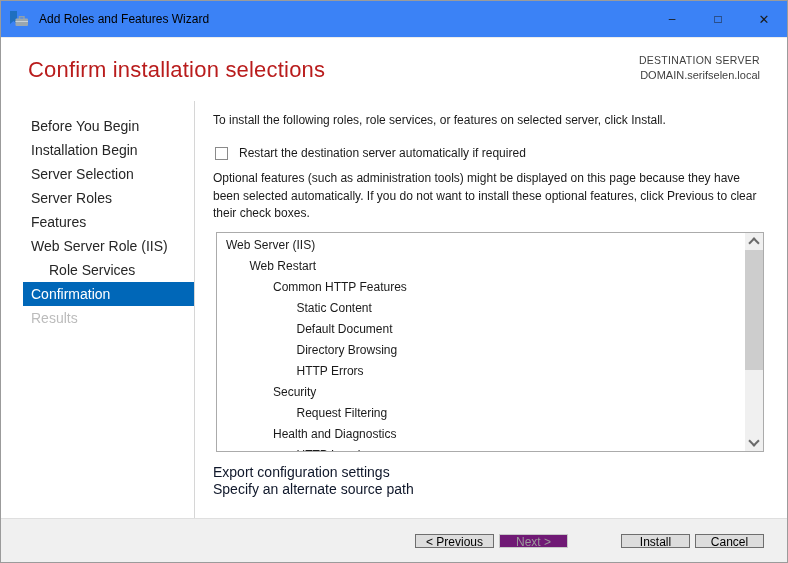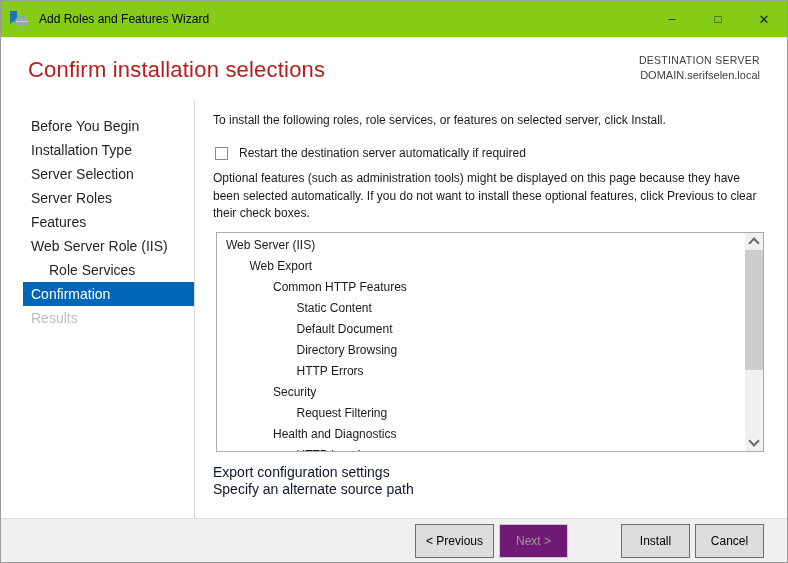--- a/index.html
+++ b/index.html
@@ -1,20 +1,20 @@
 <!DOCTYPE html>
 <html><head>
 <meta charset="utf-8">
 <style>
   html,body{margin:0;padding:0;background:#fff;}
   .window{position:relative;width:788px;height:563px;box-sizing:border-box;
     border:1px solid #9b9b9b;background:#fff;overflow:hidden;
     font-family:"Liberation Sans",sans-serif;color:#1a1a1a;}
   
-  .titlebar{height:37px;display:flex;align-items:center;background:#84cc16;
+  .titlebar{height:37px;display:flex;align-items:center;background:#3b82f6;
     border-bottom:1px solid #ececec;box-sizing:border-box;}
   .app-icon{margin-left:9px;display:flex;align-items:center;}
   .titlebar-title{margin-left:9px;font-size:12px;color:#000;}
   .win-controls{margin-left:auto;display:flex;height:100%;}
   .win-btn{width:46px;height:100%;display:flex;align-items:center;justify-content:center;
     font-size:12px;color:#1a1a1a;background:transparent;border:0;font-family:inherit;cursor:pointer;}
   .win-btn.close{font-size:13px;}
   
   .page-title{position:absolute;left:27px;top:56px;margin:0;font-size:22px;font-weight:300;
     color:#b91c1c;letter-spacing:.2px;}
@@ -46,21 +46,21 @@
   .chev{width:6px;height:6px;border-left:2px solid #6a6a6a;border-top:2px solid #6a6a6a;}
   .sb-up .chev{transform:rotate(45deg);margin-top:3px;}
   .sb-down .chev{transform:rotate(225deg);margin-bottom:3px;}
   .sb-thumb{position:absolute;left:0;top:17px;width:18px;height:120px;background:#cdcdcd;cursor:pointer;}
   .link{position:absolute;left:0;color:#0f172a;font-size:14px;text-decoration:none;cursor:pointer;}
   .link.l1{top:351px;} .link.l2{top:368px;}
   
   .footer{position:absolute;left:0;right:0;bottom:0;height:44px;background:#f0f0f0;
     border-top:1px solid #dfdfdf;display:flex;align-items:center;justify-content:flex-end;
     padding-right:23px;box-sizing:border-box;}
-  .btn{min-width:69px;height:34px;font-size:12px;font-family:inherit;background:#dddddd;
+  .btn{min-width:69px;height:14px;font-size:12px;font-family:inherit;background:#dddddd;
     border:1px solid #6e6e6e;margin-left:5px;padding:0 10px;cursor:pointer;color:#000;}
   .btn:first-child{margin-left:0;}
   .btn:nth-child(3){margin-left:53px;}
   .btn:disabled{background:#701a75;border-color:#c8c8c8;color:#9b9b9b;cursor:default;}
 </style>
 </head>
 <body>
 
 <div class="window">
 
@@ -82,21 +82,21 @@
   </div>
 
   <h1 class="page-title">Confirm installation selections</h1>
   <div class="dest">
     <div class="dest-label">DESTINATION SERVER</div>
     <div class="dest-server">DOMAIN.serifselen.local</div>
   </div>
 
   <ul class="sidebar" id="sidebar">
       <li class="side-item">Before You Begin</li>
-      <li class="side-item">Installation Type</li>
+      <li class="side-item">Installation Begin</li>
       <li class="side-item">Server Selection</li>
       <li class="side-item">Server Roles</li>
       <li class="side-item">Features</li>
       <li class="side-item">Web Server Role (IIS)</li>
       <li class="side-item indent">Role Services</li>
       <li class="side-item selected">Confirmation</li>
       <li class="side-item disabled">Results</li>
     </ul>
   <div class="divider"></div>
 
@@ -108,21 +108,21 @@
       <span class="checkbox-label">Restart the destination server automatically if required</span>
     </label>
 
     <p class="note">Optional features (such as administration tools) might be displayed on this page because they have
 been selected automatically. If you do not want to install these optional features, click Previous to clear
 their check boxes.</p>
 
     <div class="listbox">
       <div class="tree" id="tree">
           <div class="tree-item" style="padding-left: 9px;">Web Server (IIS)</div>
-          <div class="tree-item" style="padding-left: 32.5px;">Web Export</div>
+          <div class="tree-item" style="padding-left: 32.5px;">Web Restart</div>
           <div class="tree-item" style="padding-left: 56px;">Common HTTP Features</div>
           <div class="tree-item" style="padding-left: 79.5px;">Static Content</div>
           <div class="tree-item" style="padding-left: 79.5px;">Default Document</div>
           <div class="tree-item" style="padding-left: 79.5px;">Directory Browsing</div>
           <div class="tree-item" style="padding-left: 79.5px;">HTTP Errors</div>
           <div class="tree-item" style="padding-left: 56px;">Security</div>
           <div class="tree-item" style="padding-left: 79.5px;">Request Filtering</div>
           <div class="tree-item" style="padding-left: 56px;">Health and Diagnostics</div>
           <div class="tree-item" style="padding-left: 79.5px;">HTTP Logging</div>
         </div>

